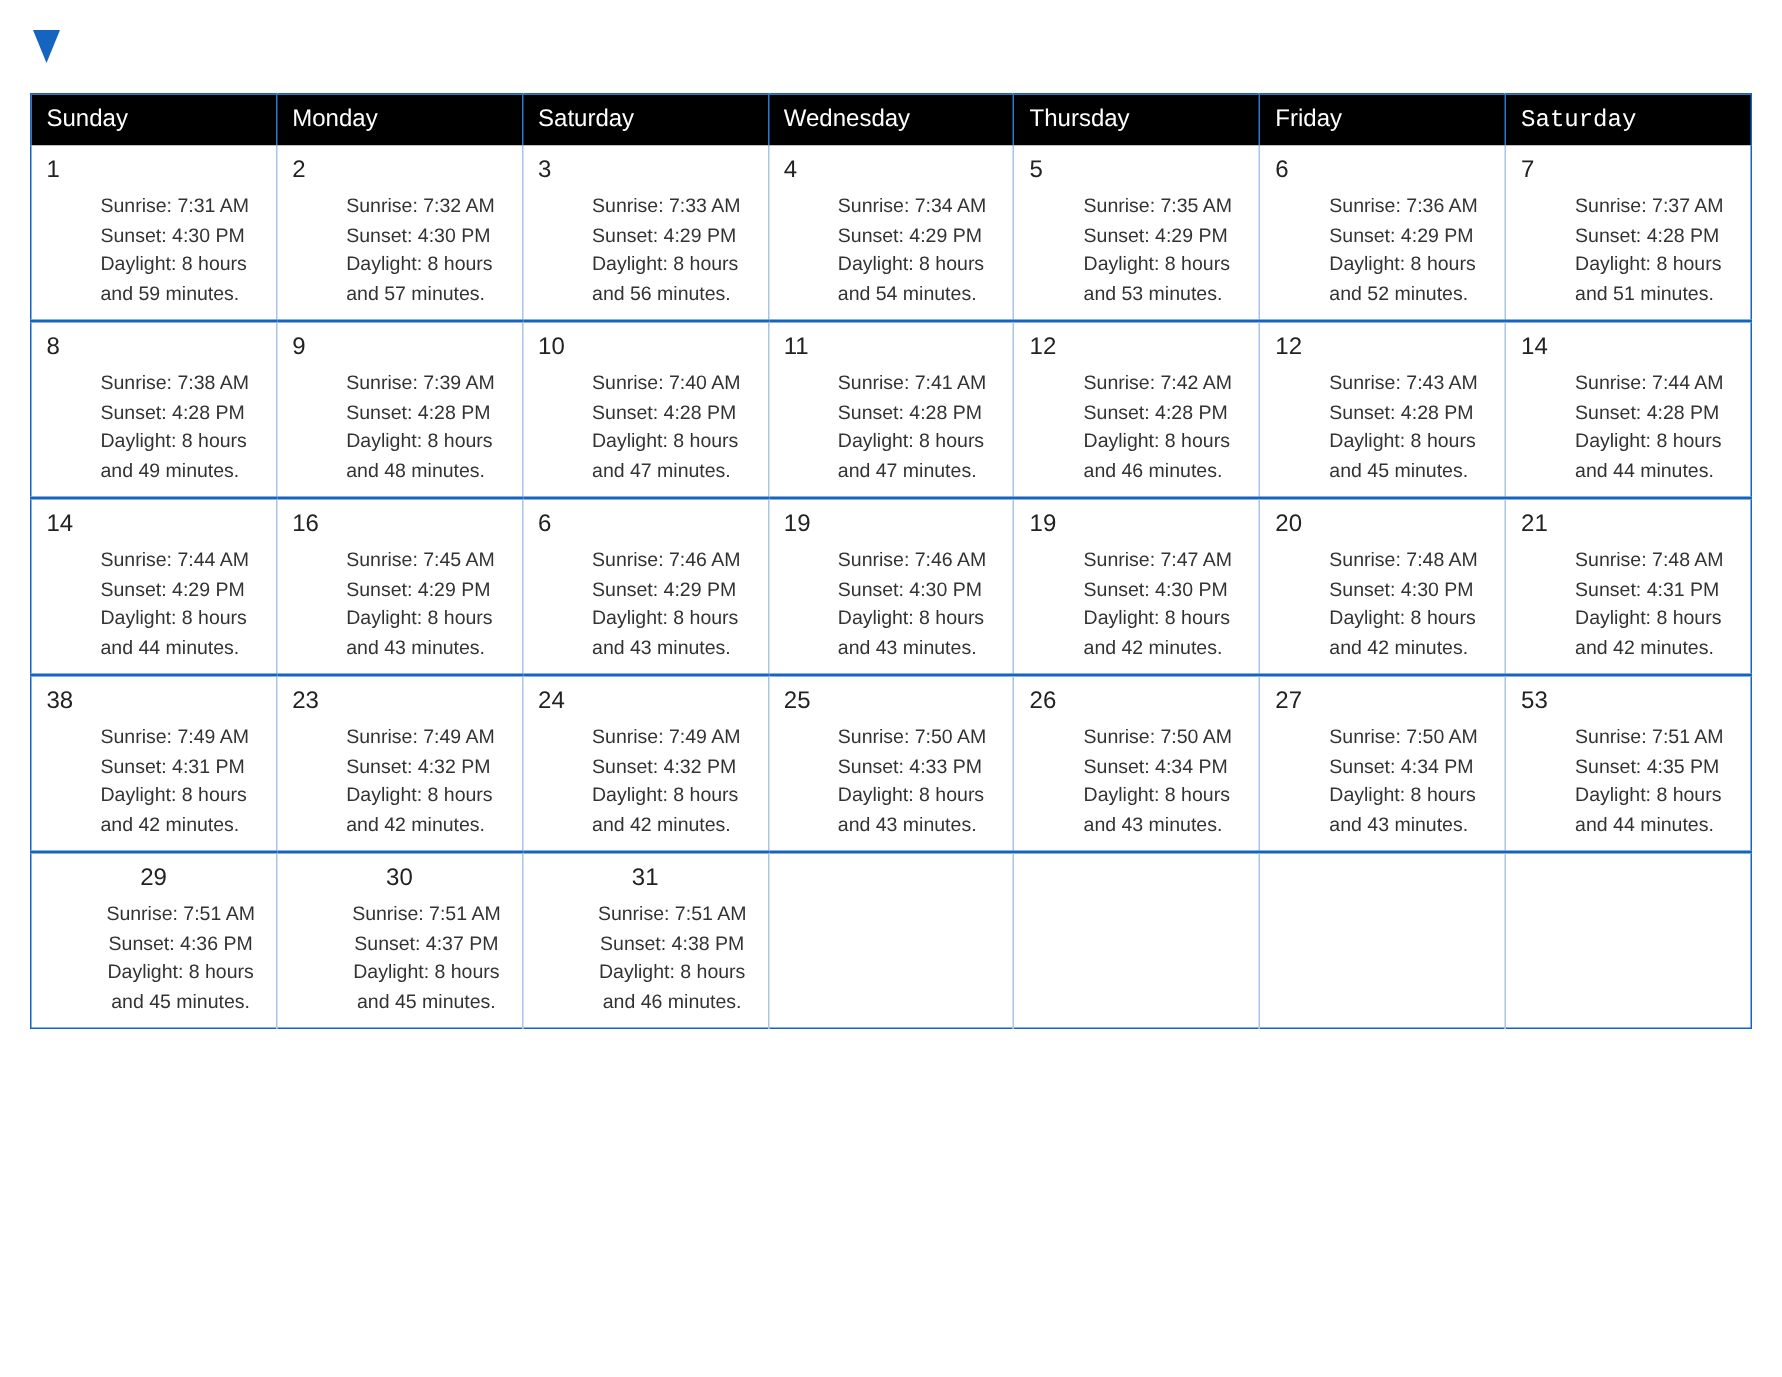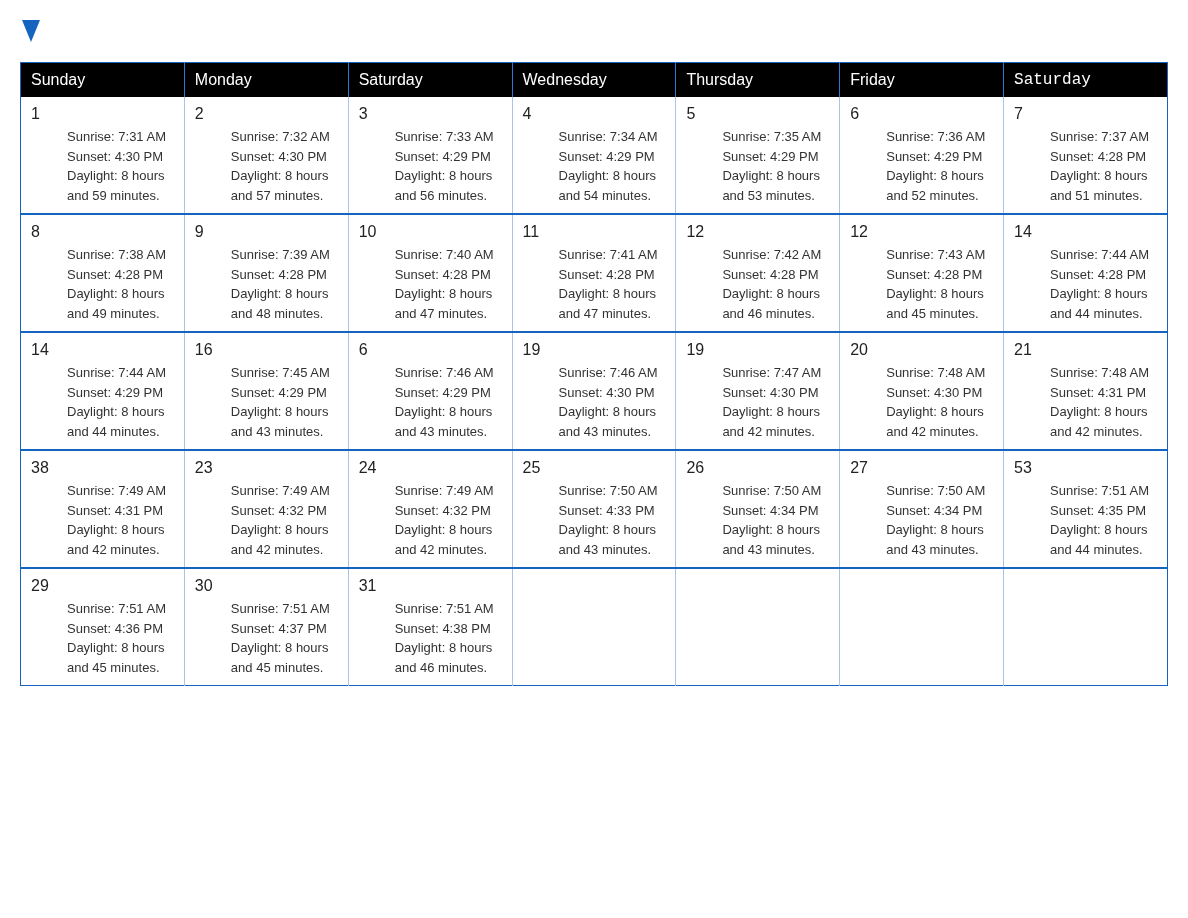--- a/index.html
+++ b/index.html
@@ -59,20 +59,21 @@
       min-height: 100px;
       font-size: 13px;
       color: #333;
       background: #fff;
     }
     .calendar tbody td:last-child {
       border-right: none;
     }
     .calendar tbody tr:last-child td {
       border-bottom: none;
+      text-align: center;
     }
     .day-number {
       font-size: 16px;
       font-weight: normal;
       margin-bottom: 4px;
       display: block;
       color: #222;
     }
     .day-info {
       font-size: 13px;

